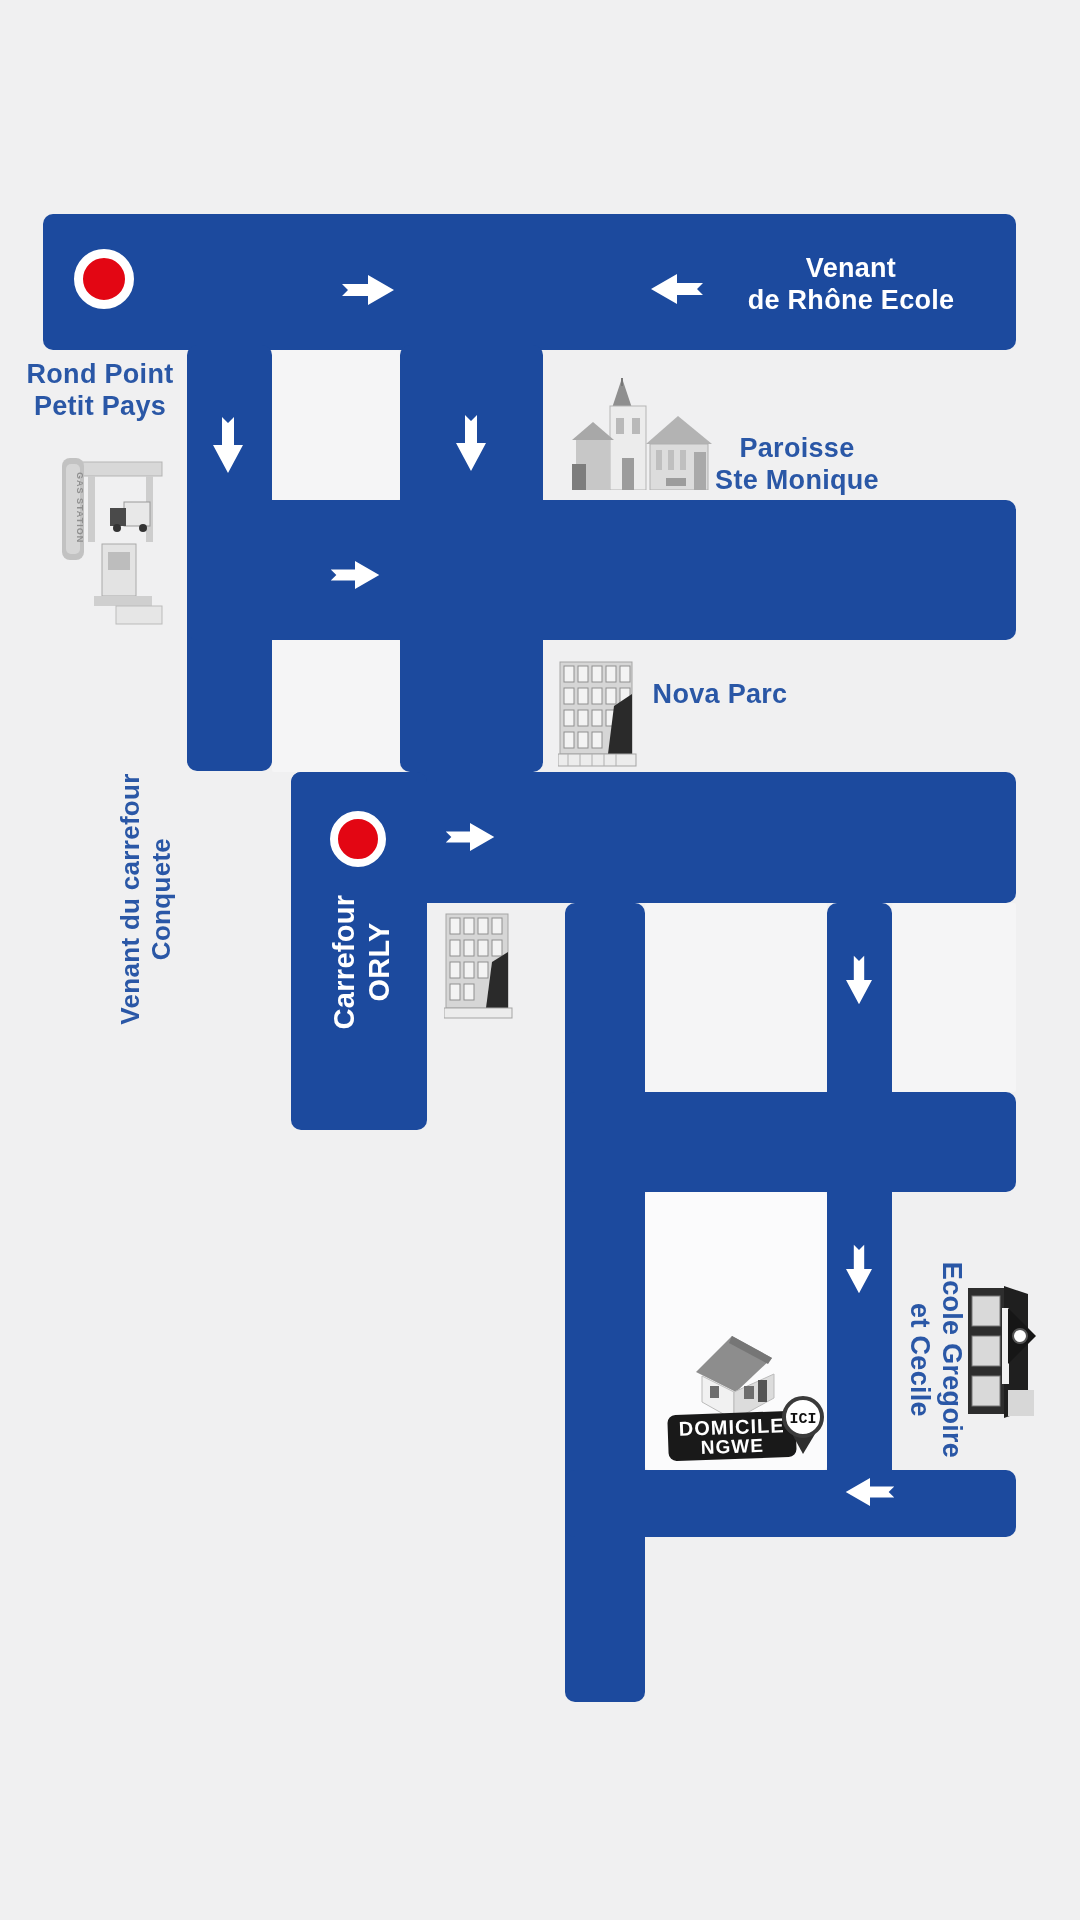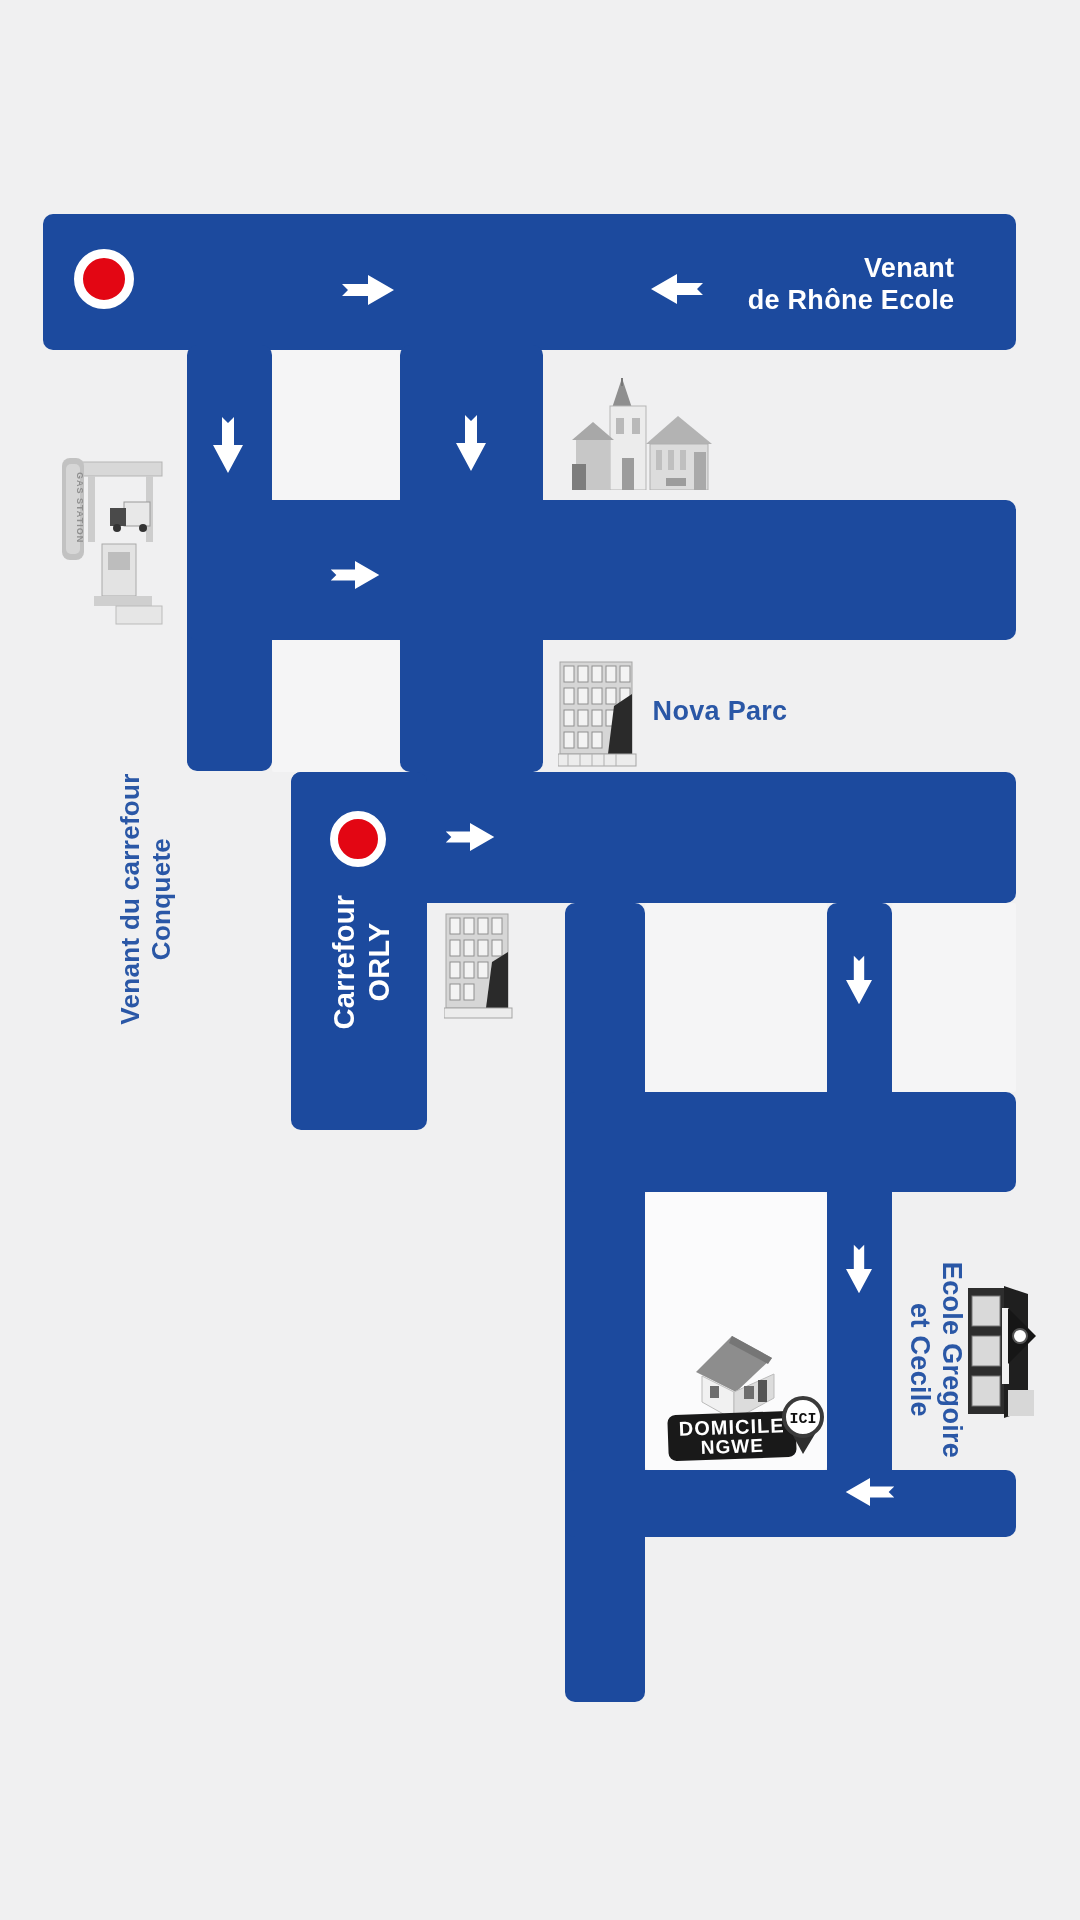--- a/index.html
+++ b/index.html
@@ -212,29 +212,37 @@
       <polygon points="4,42 40,6 80,28 44,62" fill="#8d8d8d"></polygon>
       <polygon points="40,6 80,28 76,34 37,13" fill="#767676"></polygon>
       <polygon points="10,46 10,72 42,90 42,62" fill="#f1f1f1" stroke="#bbb"></polygon>
       <polygon points="42,62 42,90 82,68 82,44" fill="#dcdcdc" stroke="#bbb"></polygon>
       <rect x="18" y="56" width="9" height="12" fill="#6e6e6e"></rect>
       <rect x="52" y="56" width="10" height="13" fill="#6e6e6e"></rect>
       <rect x="66" y="50" width="9" height="22" fill="#555"></rect>
     </svg>
   </div>
 
-  <div class="lbl white f27" style="left:851px;top:284px;text-align:right;">
+  <div class="lbl white f27" style="left:851px;top:284px;">
     <div>Venant</div>
     <div>de Rhône Ecole</div>
   </div>
 
-
-
-
-  <div class="lbl f27" style="left:720px;top:711px;">
+  <div class="lbl f27" style="left:100px;top:390px;">
+    <div>Rond Point</div>
+    <div>Petit Pays</div>
+  </div>
+
+
+  <div class="lbl f27" style="left:797px;top:464px;">
+    <div>Paroisse</div>
+    <div>Ste Monique</div>
+  </div>
+
+  <div class="lbl f27" style="left:720px;top:694px;">
     <div>Nova Parc</div>
   </div>
 
   <div class="lbl rotccw f26" style="left:146px;top:899px;">
     <div>Venant du carrefour</div>
     <div>Conquete</div>
   </div>
 
   <div class="lbl white rotccw f29" style="left:362px;top:962px;">
     <div>Carrefour</div>

